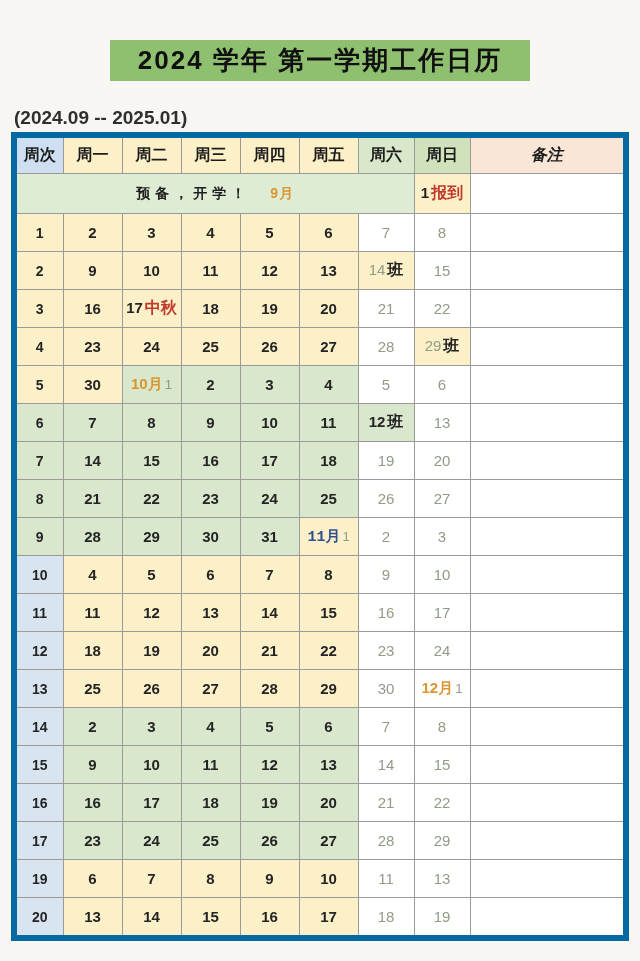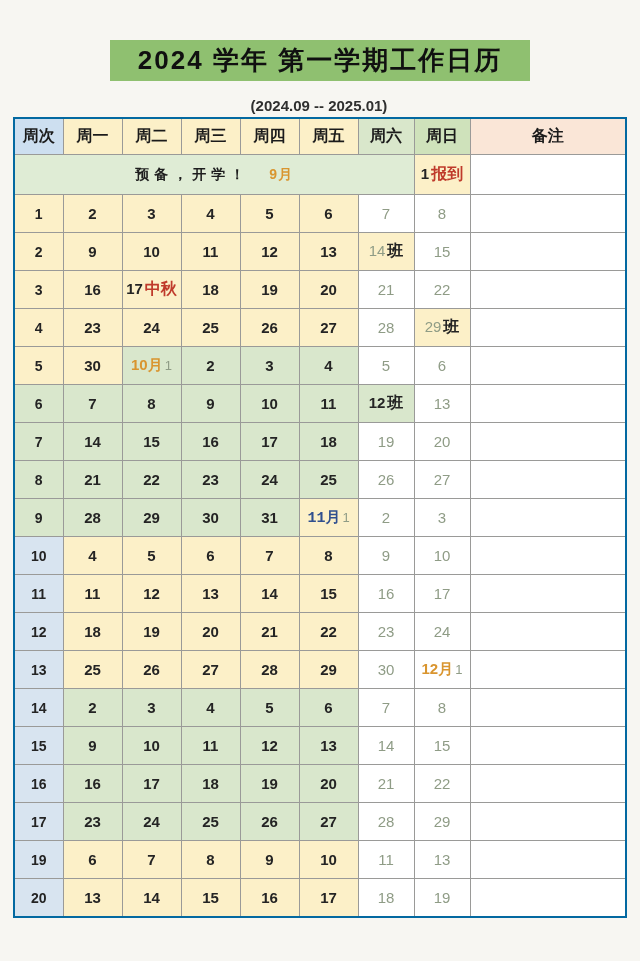--- a/index.html
+++ b/index.html
@@ -10,39 +10,39 @@
     position:relative;overflow:hidden;
   }
   .wrap{position:relative;width:640px;height:961px;}
   .title-row{text-align:center;margin-top:40px;}
   .title-hl{
     display:inline-block;background:var(--title-highlight,#8fc070);
     color:#101010;font-size:26px;font-weight:bold;letter-spacing:2px;
     padding:3px 28px;
   }
   .subtitle{
-    width:612px;margin:16px auto 3px auto;text-align:center;
-    font-size:15px;font-weight:bold;color:var(--subtitle-text,#2f2f2f);
+    width:612px;margin:26px auto 3px auto;text-align:left;
+    font-size:19px;font-weight:bold;color:var(--subtitle-text,#2f2f2f);
     padding-right:2px;box-sizing:border-box;
   }
   table.cal{
     border-collapse:collapse;table-layout:fixed;margin:0 auto;
-    border:2px solid #0369a1;background:#404040;
+    border:6px solid #0369a1;background:#404040;
   }
   .cal th,.cal td{
     border:1px solid var(--border,#9a9a98);
     text-align:center;vertical-align:middle;padding:0;overflow:hidden;
     white-space:nowrap;
   }
   th.h{height:35px;font-size:16px;font-weight:bold;color:#1b1b1b;}
   .h-blue{background:var(--header-week-bg,#cddff0);}
   .h-cream{background:var(--cell-yellow,#fcf0c8);}
   .h-sat{background:var(--header-sat-bg,#d9e7cb);color:var(--header-green-text,#49793f);}
   .h-sun{background:var(--header-sun-bg,#cfe2bb);color:var(--header-green-text,#49793f);}
-  .h-remark{background:var(--header-remark-bg,#fae6d7);}
+  .h-remark{background:var(--header-remark-bg,#fae6d7);font-style:italic;}
   td.cell{height:37px;font-size:15px;}
   td.remark{background:#ffffff;}
   .bg-y{background:var(--cell-yellow,#fcf0c8);}
   .bg-g{background:var(--cell-green,#d9e7cc);}
   .bg-b{background:var(--cell-blue,#d8e4f0);}
   .bg-w{background:#ffffff;}
   .m{font-weight:700;}
   .m.c-weekend{font-weight:400;}
   .x{font-size:16px;margin-left:2px;font-weight:700;}
   .x.big{font-size:13px;font-weight:400;}

